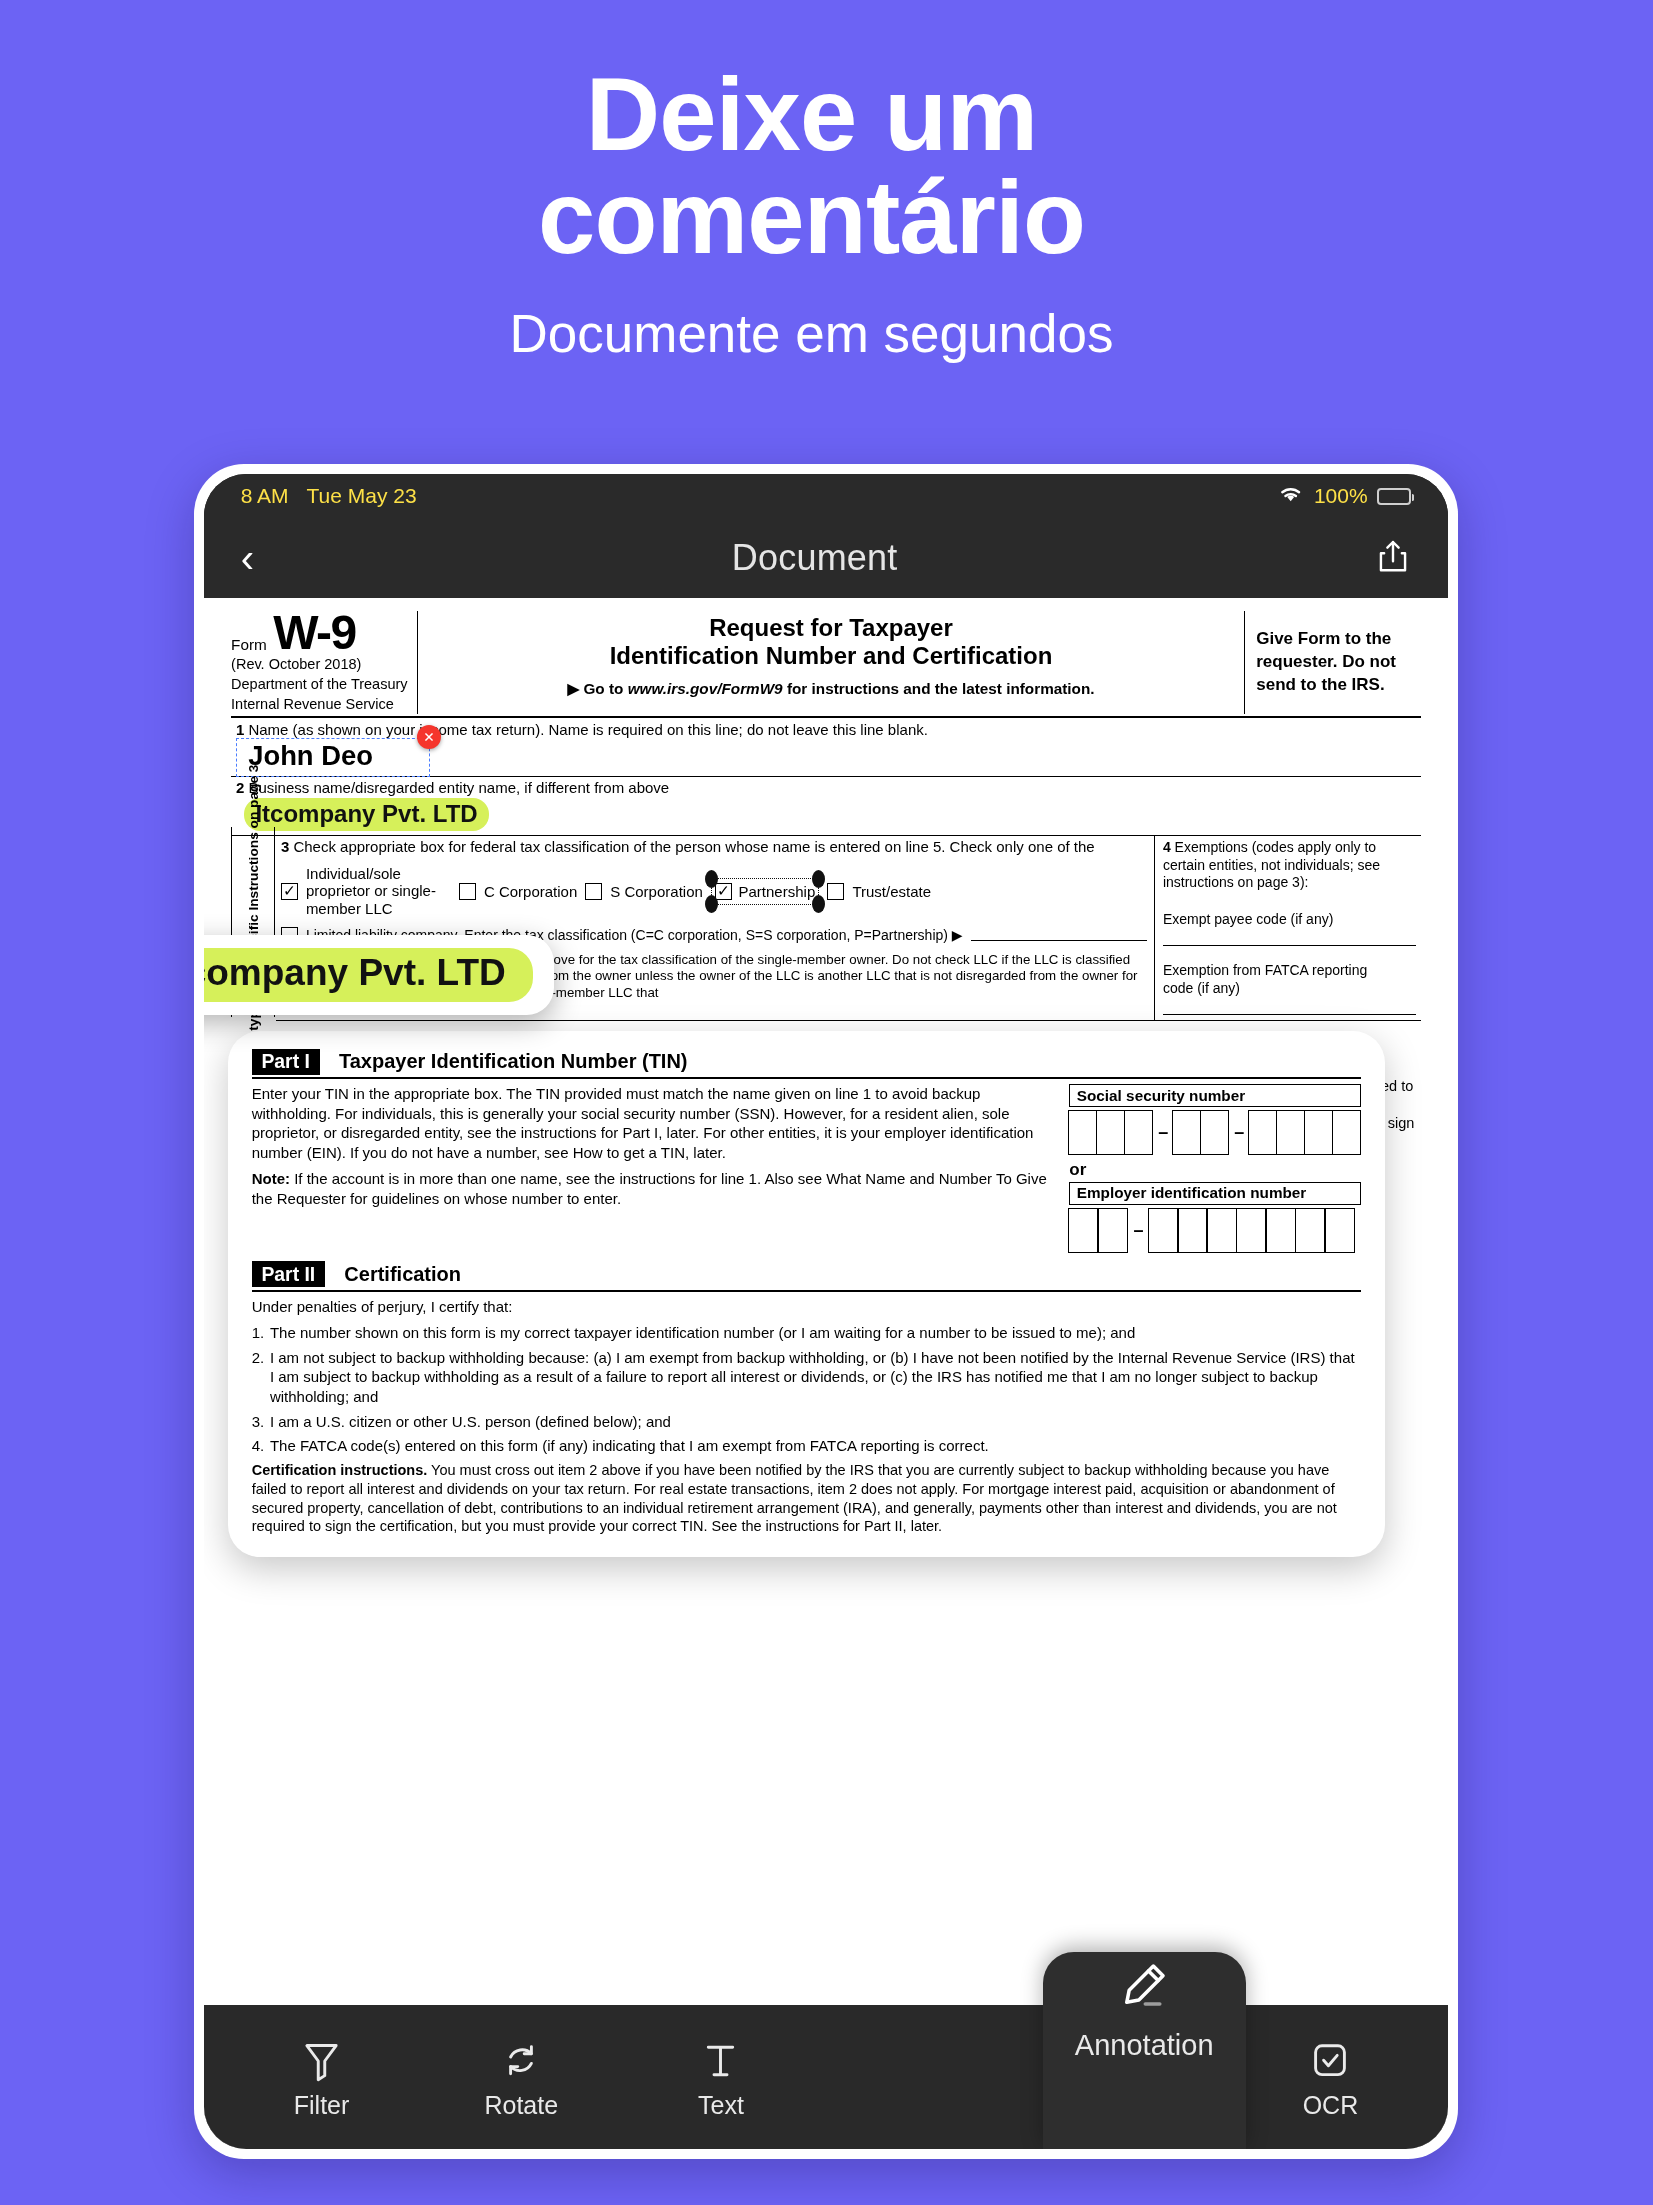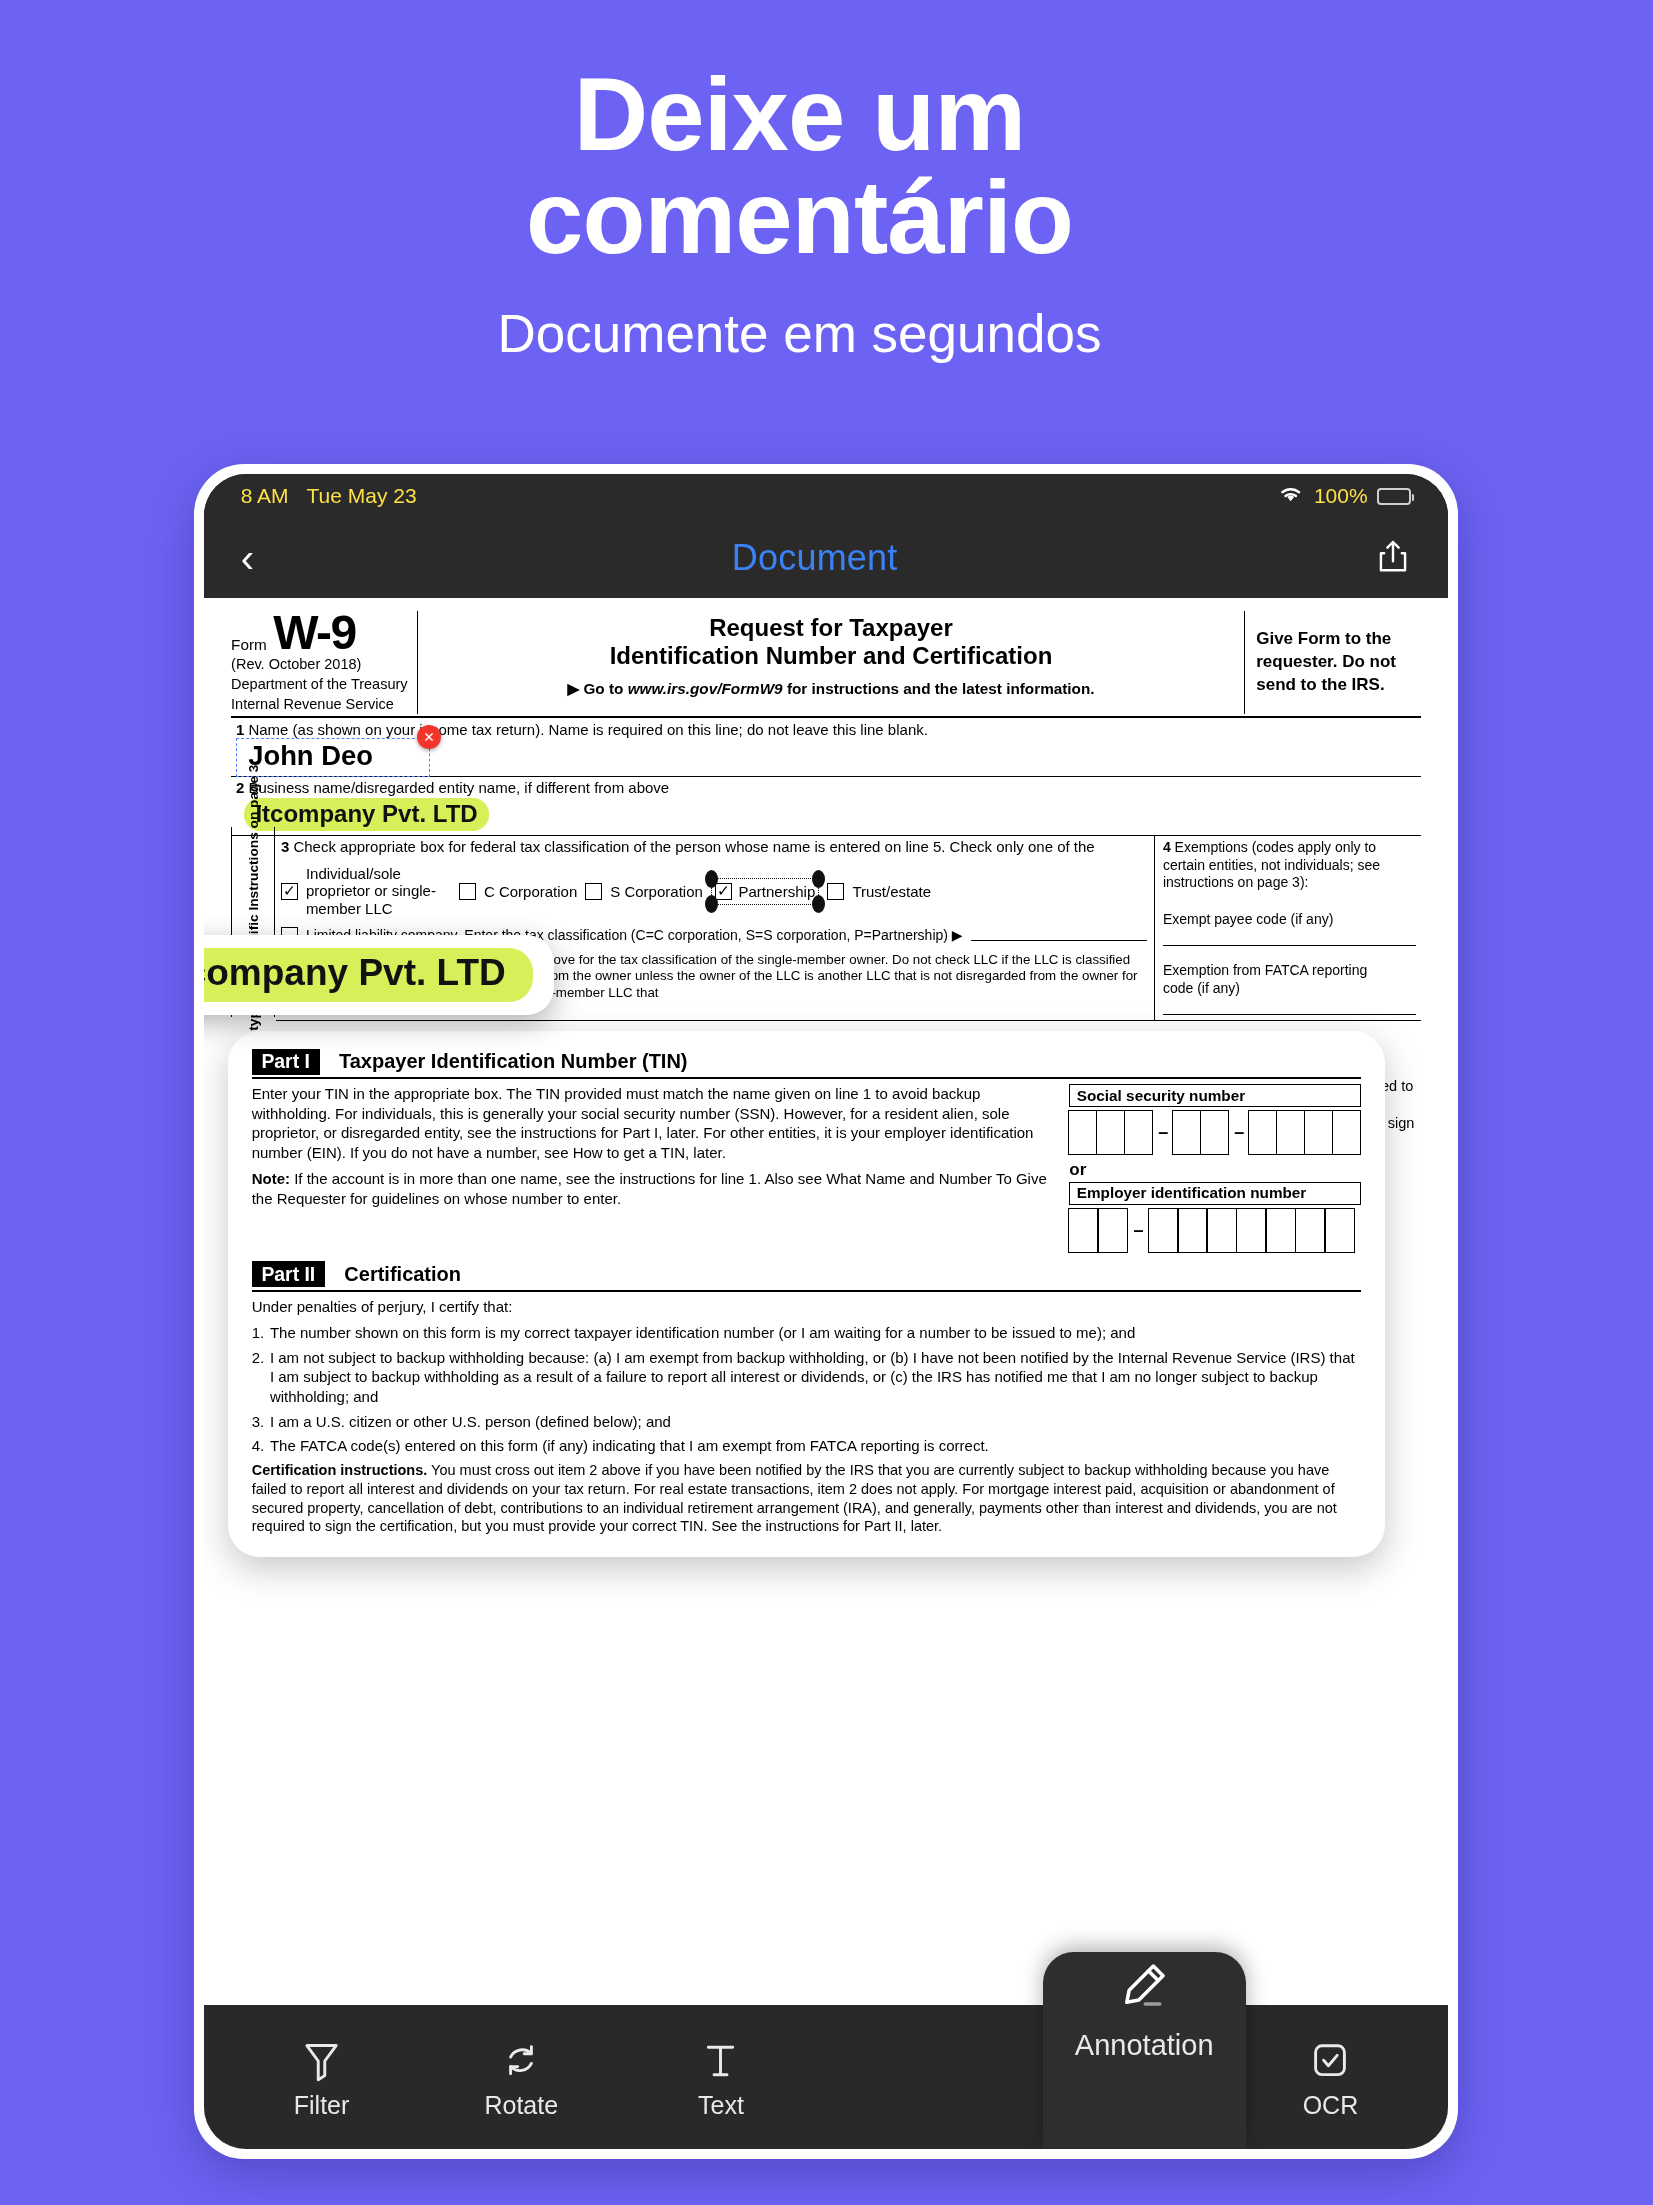--- a/index.html
+++ b/index.html
@@ -5,21 +5,21 @@
   * { box-sizing: border-box; margin: 0; padding: 0; }
   html, body {
     width: 1653px; height: 2205px;
     background: #6C63F4;
     font-family: "Liberation Sans", sans-serif;
     overflow: hidden;
   }
   .page { position: relative; width: 1653px; height: 2205px; background: #6C63F4; }
 
   
-  .promo { position: absolute; top: 0; left: 0; width: 1599px; text-align: center; }
+  .promo { position: absolute; top: 0; left: 12px; width: 1599px; text-align: center; }
   .promo-title {
     margin-top: 63px;
     color: #ffffff;
     font-size: 103px;
     font-weight: 700;
     line-height: 1.0;
     letter-spacing: -0.8px;
   }
   .promo-sub {
     margin-top: 34px;
@@ -68,21 +68,21 @@
     width: 2.4px; height: 6.5px; background: #cfcfcf; border-radius: 0 1.6px 1.6px 0;
   }
 
   
   .navbar {
     position: absolute; top: 45px; left: 0; right: 0; height: 79px;
     background: #2a2a2a;
     display: flex; align-items: center; justify-content: space-between;
     padding: 0 37px;
   }
-  .nav-title { color: #3b82f6; font-size: 36px; font-weight: 400; letter-spacing: 0.2px; }
+  .nav-title { color: #e5e5e5; font-size: 36px; font-weight: 400; letter-spacing: 0.2px; }
   .back-chev { color: #fff; font-size: 40px; line-height: 1; font-weight: 300; }
 
   
   .docsheet {
     position: absolute; top: 124px; left: 0; right: 0; bottom: 0;
     background: #ffffff;
     overflow: hidden;
     color: #000;
   }
   .w9 { position: relative; padding: 13px 27.4px 0 27.4px; }

